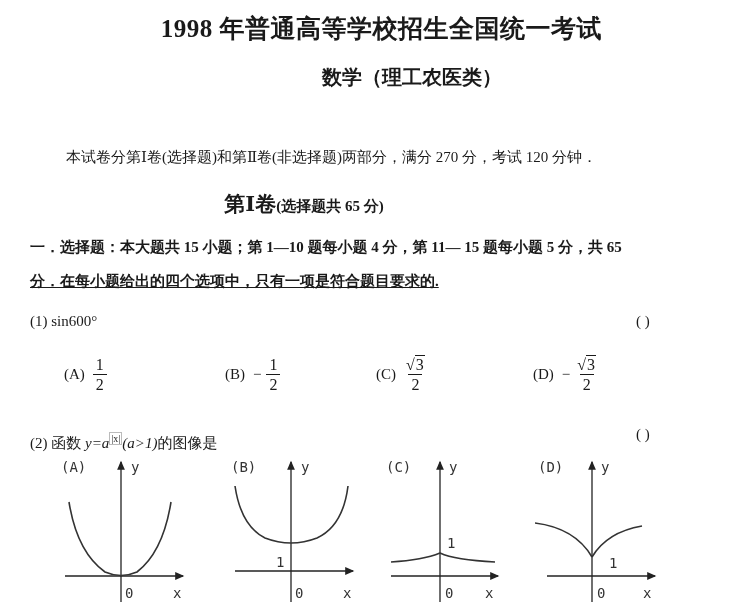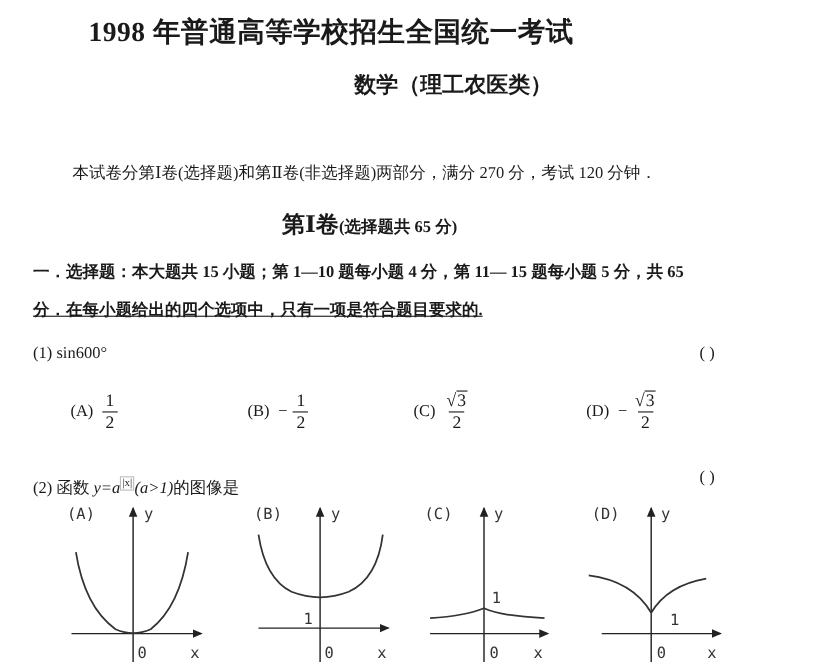--- a/index.html
+++ b/index.html
@@ -1,22 +1,22 @@
 <!DOCTYPE html>
 <html><head>
 <meta charset="utf-8">
 <style>
   html, body { margin:0; padding:0; background:#ffffff; }
   body { width:752px; height:602px; position:relative; overflow:hidden; color:#1a1a1a;
          font-family:"Liberation Serif","DejaVu Serif",serif; }
   .abs { position:absolute; white-space:nowrap; }
-  .title { left:0; width:602px; top:12px; text-align:center; font-size:25px; font-weight:bold; letter-spacing:0.5px; }
+  .title { left:0; width:602px; top:12px; text-align:right; font-size:25px; font-weight:bold; letter-spacing:0.5px; }
   .subtitle { left:0; width:752px; top:64px; text-align:center; font-size:20px; font-weight:bold;margin-left:36px; }
   .intro { left:66px; top:148px; font-size:15px; }
-  .section { left:0; width:608px; top:190px; text-align:center; font-size:21px; font-weight:bold;padding-left:32px; }
+  .section { left:0; width:608px; top:190px; text-align:center; font-size:21px; font-weight:bold; }
   .section small { font-size:15px; }
   .instr { left:30px; font-size:15px; font-weight:bold; }
   .q { left:30px; font-size:15px; }
   .bracket { font-size:15px; }
   .opt { font-size:15px; display:flex; align-items:center; }
   .opt .lbl { margin-right:8px; }
   .frac { display:inline-flex; flex-direction:column; align-items:center; font-size:16px; line-height:19px; }
   .frac .num { padding:0 2px; }
   .frac .den { border-top:1px solid #1a1a1a; padding:0 3px; }
   .neg { margin-right:5px; }

